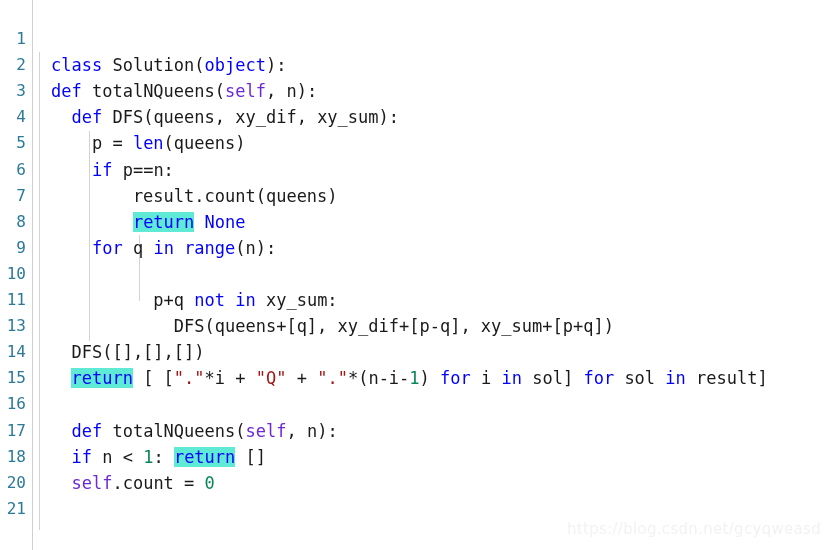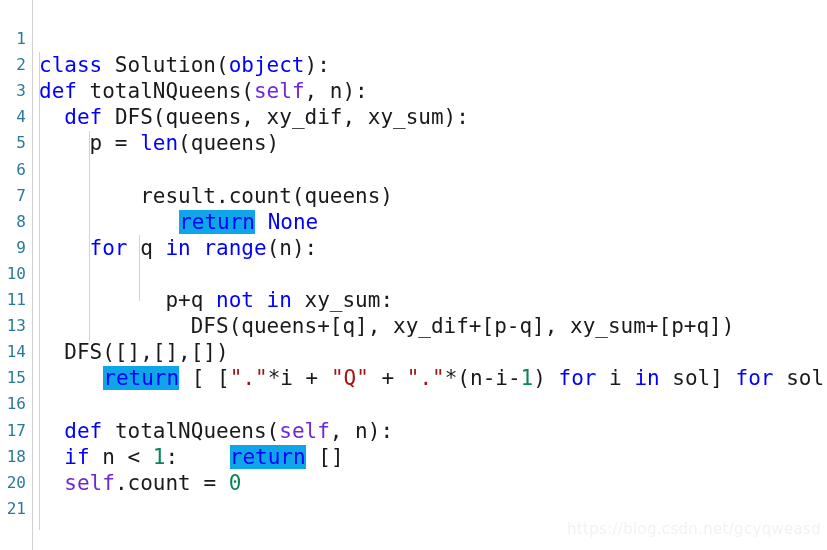--- a/index.html
+++ b/index.html
@@ -56,41 +56,41 @@
     left: 0;
     width: 26px;
     text-align: right;
     color: #2b7a99;
     font-size: 16px;
     font-family: "DejaVu Sans Mono", "Liberation Mono", monospace;
   }
 
   .ltext {
     position: absolute;
-    left: 39px;
+    left: 51px;
     color: #1a1a1a;
-    font-size: 21px;
+    font-size: 17px;
   }
 
   
   .guide {
     position: absolute;
     width: 1px;
     background: #d3d3d3;
     top: 0;
   }
 
   
   .kw   { color: #0000ff; }           
   .bi   { color: #0000ff; }           
   .self { color: #6d28d9; }           
   .num  { color: #098658; }           
   .str  { color: #a31515; }           
   .pl   { color: #1a1a1a; }           
-  .hl   { background: #0ea5e9; margin-left: 39px; }      
+  .hl   { background: #5eead4; }      
 
   
   .watermark {
     position: absolute;
     right: 6px;
     bottom: 12px;
     color: #f2f2f2;
     font-family: "DejaVu Sans", "Liberation Sans", sans-serif;
     font-size: 15px;
     letter-spacing: 0.3px;
@@ -126,20 +126,21 @@
       <span class="ltext"><span class="pl">  </span><span class="kw">def</span><span class="pl"> DFS(queens, xy_dif, xy_sum):</span></span>
     </div>
 
     <div class="line">
       <span class="lineno">4</span>
       <span class="ltext"><span class="pl">    p = </span><span class="bi">len</span><span class="pl">(queens)</span></span>
     </div>
 
     <div class="line">
       <span class="lineno">5</span>
+      <span class="ltext"><span class="pl">    </span><span class="kw">if</span><span class="pl"> p==n:</span></span>
     </div>
 
     <div class="line">
       <span class="lineno">6</span>
       <span class="ltext"><span class="pl">        result.count(queens)</span></span>
     </div>
 
     <div class="line">
       <span class="lineno">7</span>
       <span class="ltext"><span class="pl">        </span><span class="kw hl">return</span><span class="pl"> </span><span class="kw">None</span></span>

